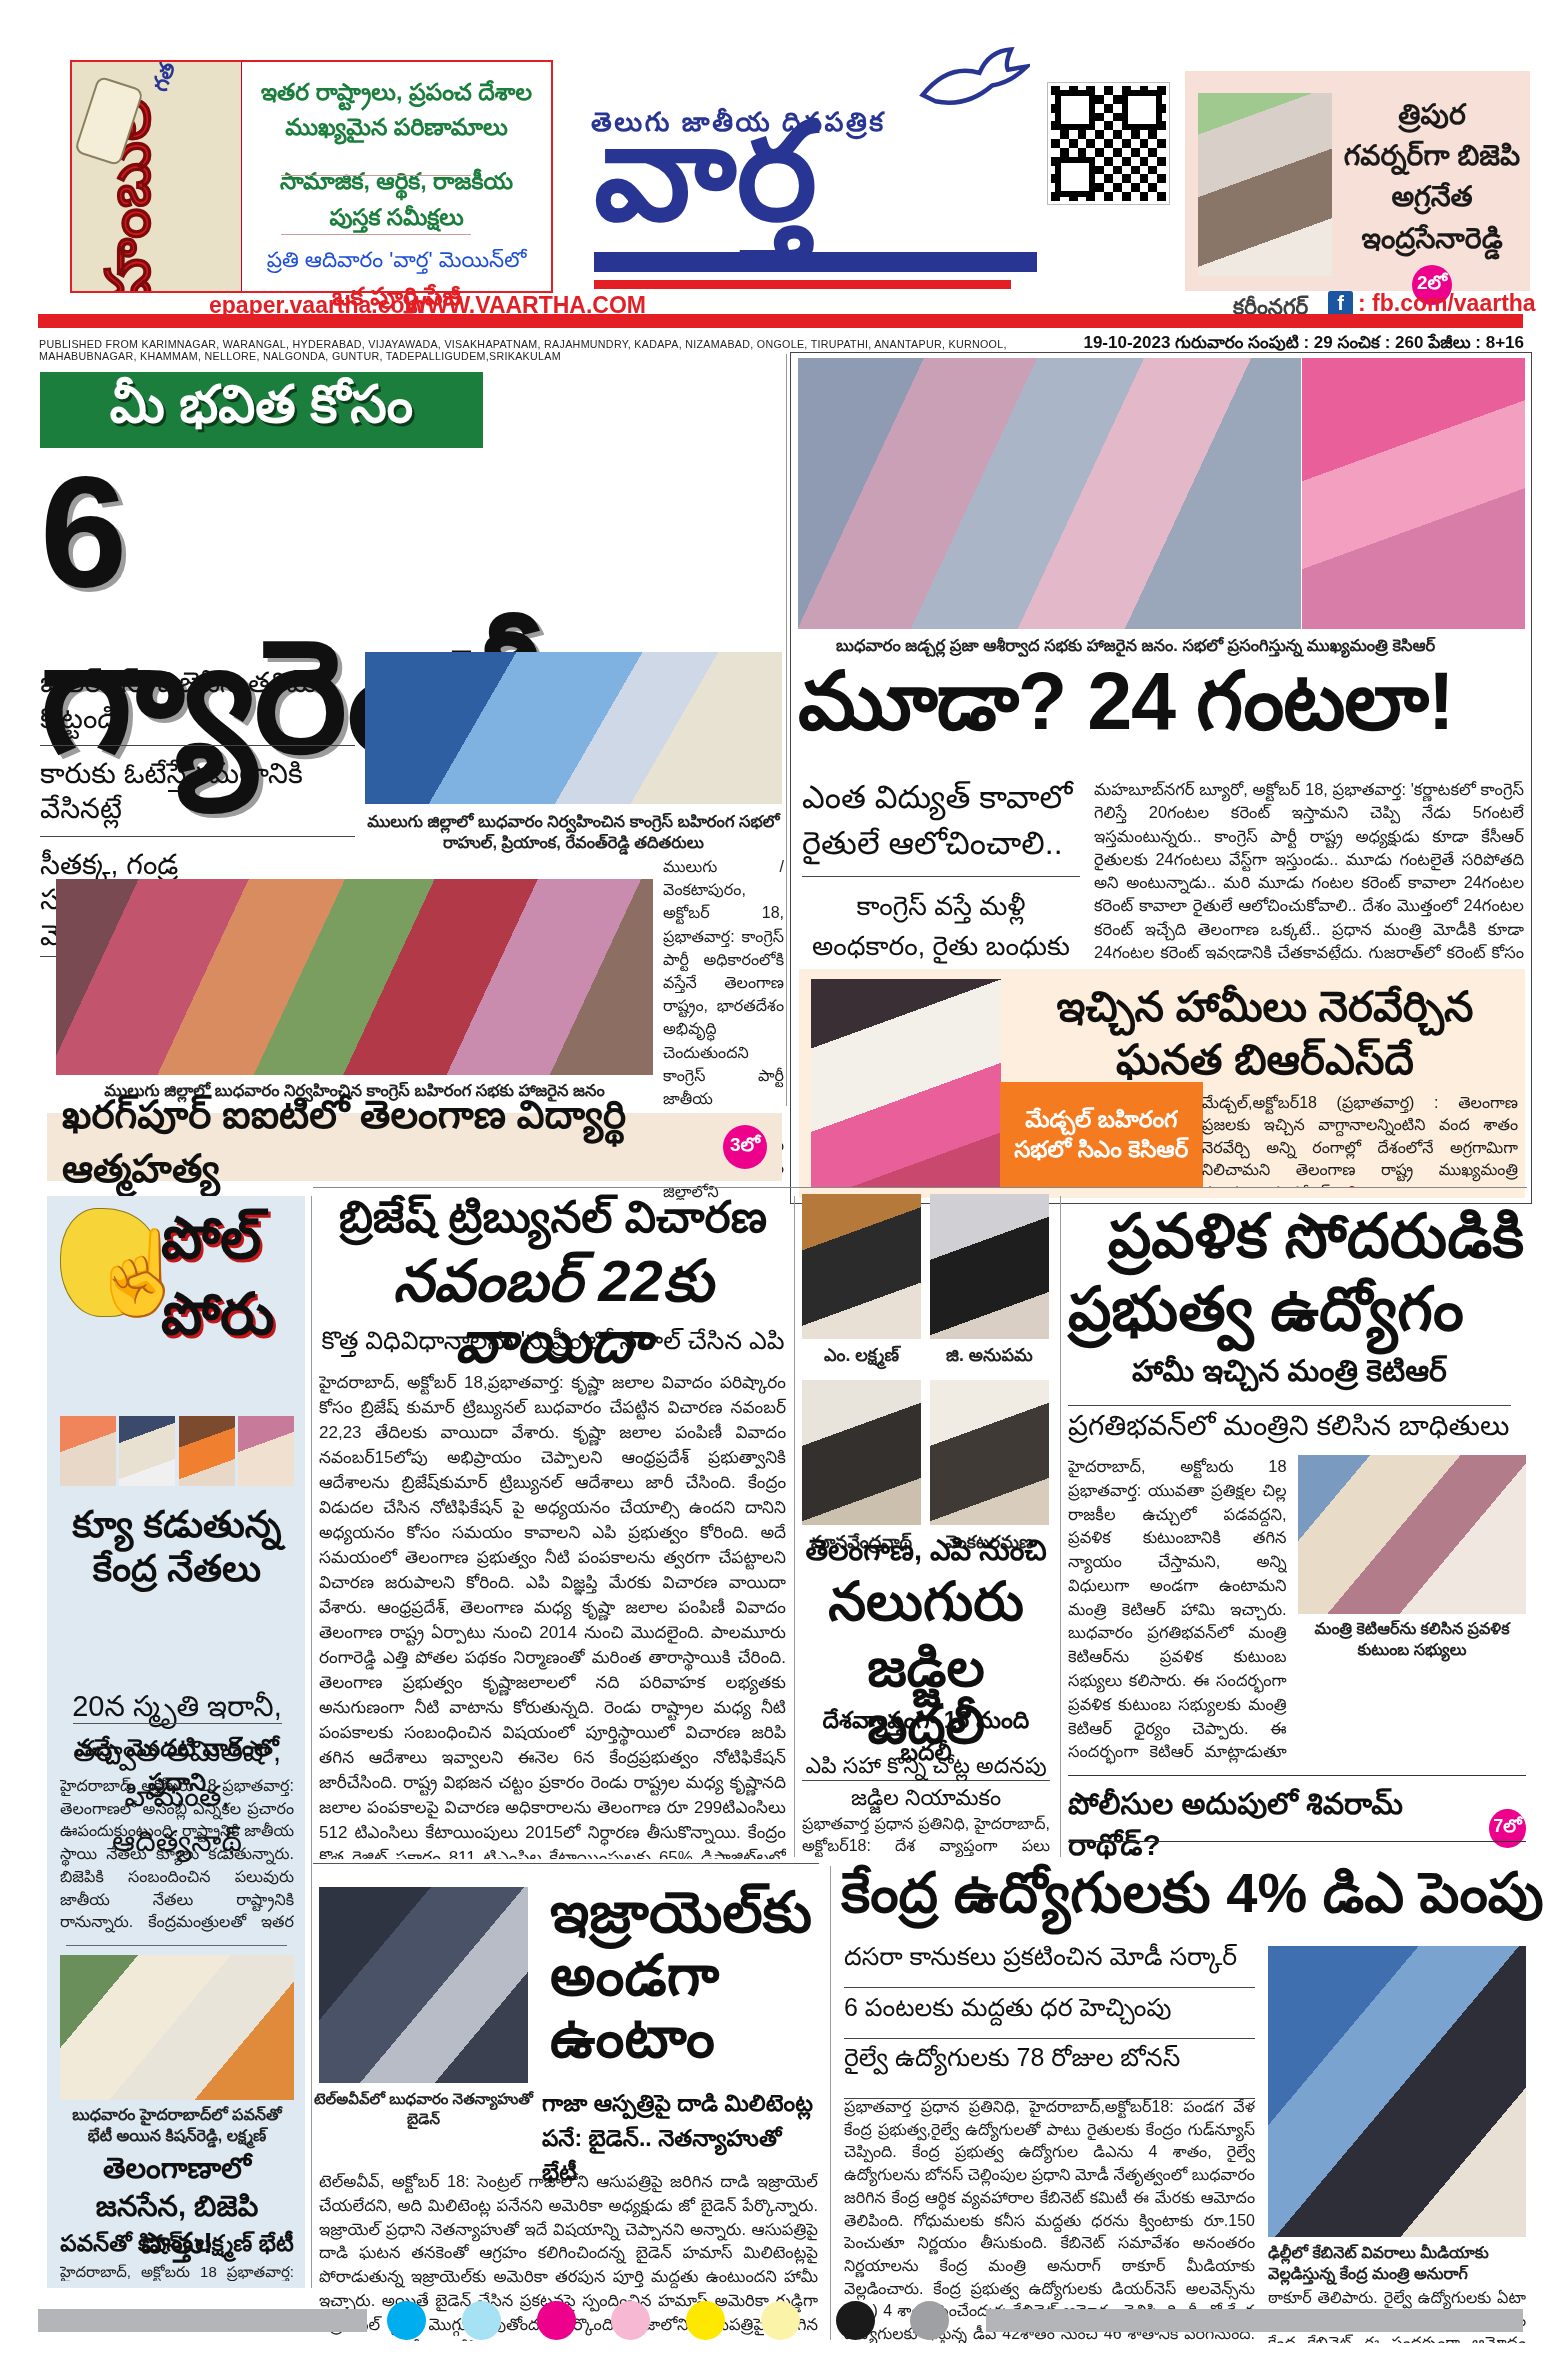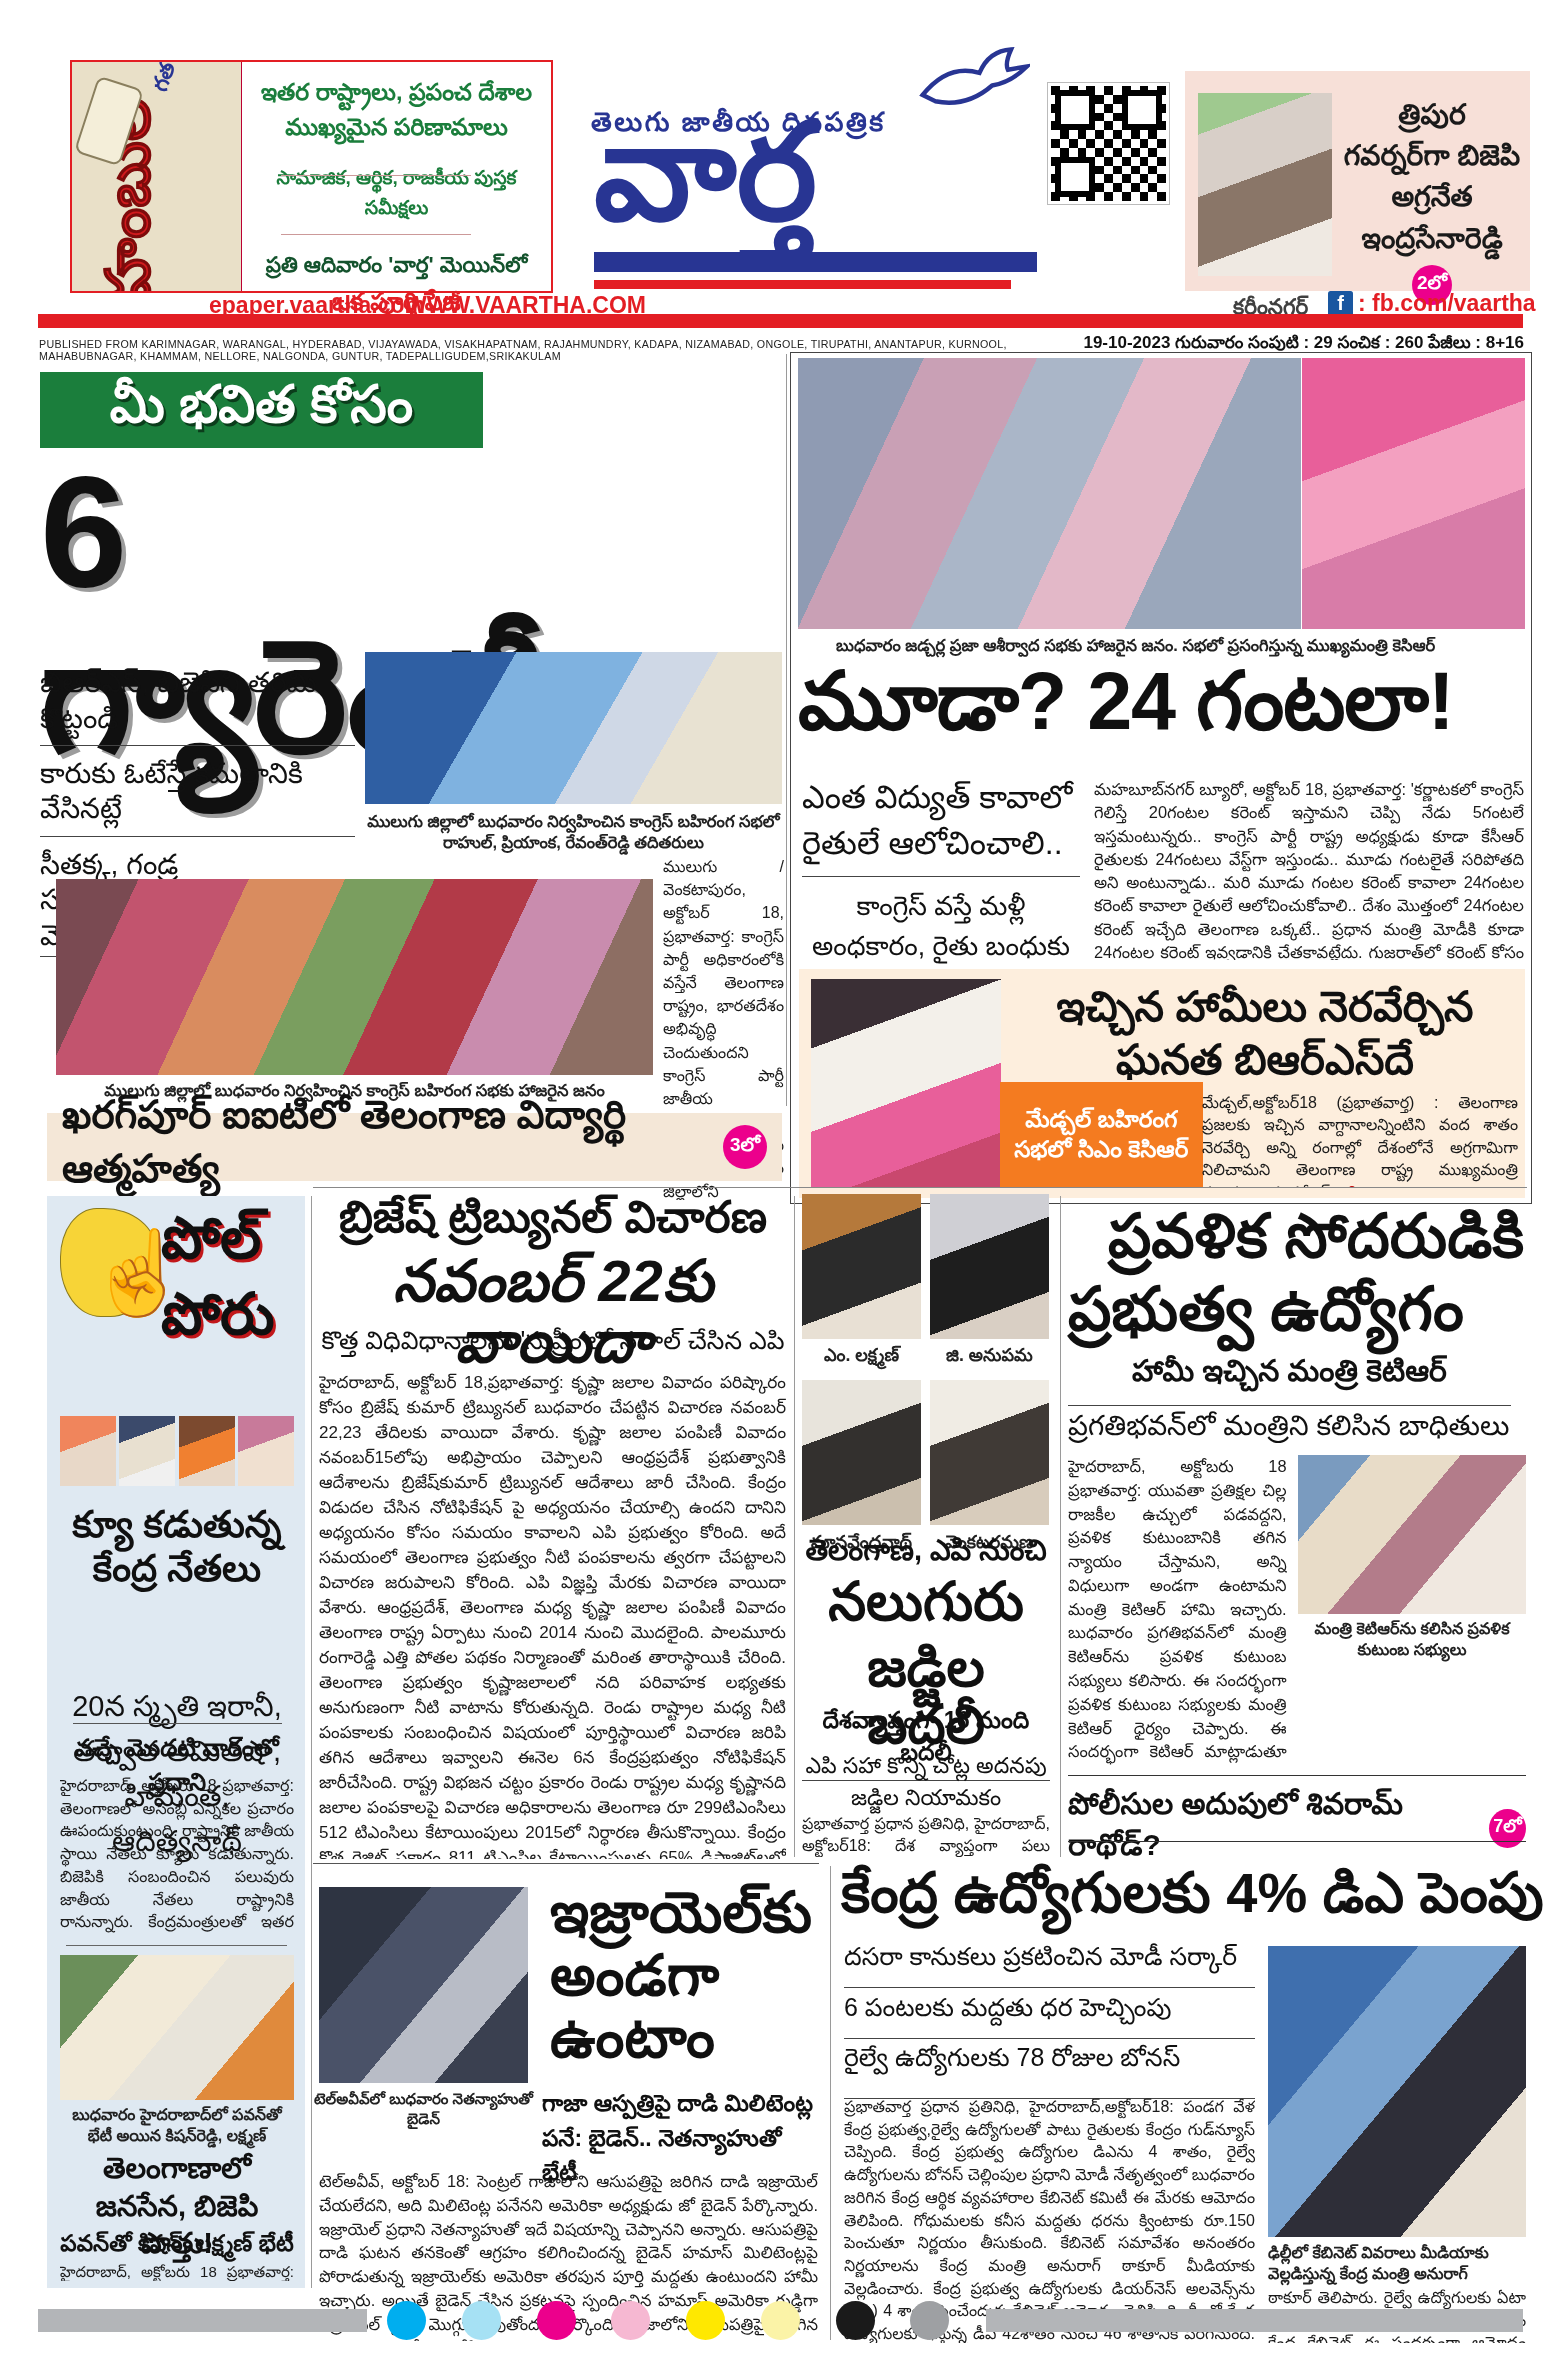--- a/index.html
+++ b/index.html
@@ -35,23 +35,23 @@
 
   <div class="s" style="left:70px;top:60px;width:479px;height:229px;border:2.5px solid #e31e24;display:flex;">
     <div style="width:169px;background:#e9e0c8;position:relative;border-right:1.9px solid #b03;overflow:hidden;">
       <div class="s" style="left:-38px;top:95px;transform:rotate(-90deg);font-size:61px;font-weight:900;color:#d11a1d;-webkit-text-stroke:1.3px #7d0b0b;white-space:nowrap;">హంబుల్</div>
       <div class="s" style="left:76px;top:25px;transform:rotate(-72deg);transform-origin:left top;font-size:21.5px;font-weight:bold;color:#283593;white-space:nowrap;">గత వారాంతాలపై థ్రిల్స్</div>
       <div class="s" style="left:12.6px;top:19px;width:44px;height:76px;border:2.5px solid #8a7f5e;border-radius:8.9px;background:#f4eed9;transform:rotate(18deg);"></div>
     </div>
     <div style="flex:1;padding:12.6px 10px;text-align:center;">
       <div style="color:#1b7e3c;font-weight:bold;font-size:23.4px;line-height:1.5;">ఇతర రాష్ట్రాలు, ప్రపంచ దేశాల ముఖ్యమైన పరిణామాలు</div>
       <div class="s" style="left:209px;top:113px;width:190px;border-top:1.9px solid #c99;"></div>
-      <div style="color:#1b7e3c;font-weight:bold;font-size:19px;line-height:1.6;margin-top:17.7px;">సామాజిక, ఆర్థిక, రాజకీయ పుస్తక సమీక్షలు</div>
+      <div style="color:#1b7e3c;font-weight:bold;font-size:23px;line-height:1.6;margin-top:17.7px;">సామాజిక, ఆర్థిక, రాజకీయ పుస్తక సమీక్షలు</div>
       <div class="s" style="left:209px;top:172px;width:190px;border-top:1.9px solid #c99;"></div>
-      <div style="color:#14532d;font-weight:bold;font-size:21.5px;margin-top:30px;">ప్రతి ఆదివారం 'వార్త' మెయిన్‌లో</div>
+      <div style="color:#1d4ed8;font-weight:normal;font-size:21.5px;margin-top:12px;">ప్రతి ఆదివారం 'వార్త' మెయిన్‌లో</div>
       <div style="color:#e31e24;font-weight:900;font-size:25px;margin-top:5px;">ఒక పూర్తి పేజీ</div>
     </div>
   </div>
 
   <div class="s" style="left:591px;top:107px;width:379px;font-size:26.6px;font-weight:900;color:#283593;letter-spacing:2.5px;">తెలుగు జాతీయ దినపత్రిక</div>
 
   <div class="s" style="left:594px;top:101px;width:443px;font-size:136px;font-weight:900;color:#283593;line-height:1.05;">వార్త</div>
 
   <div class="s" style="left:910px;top:38px;">
     <svg width="120" height="76" viewBox="0 0 190 120">

